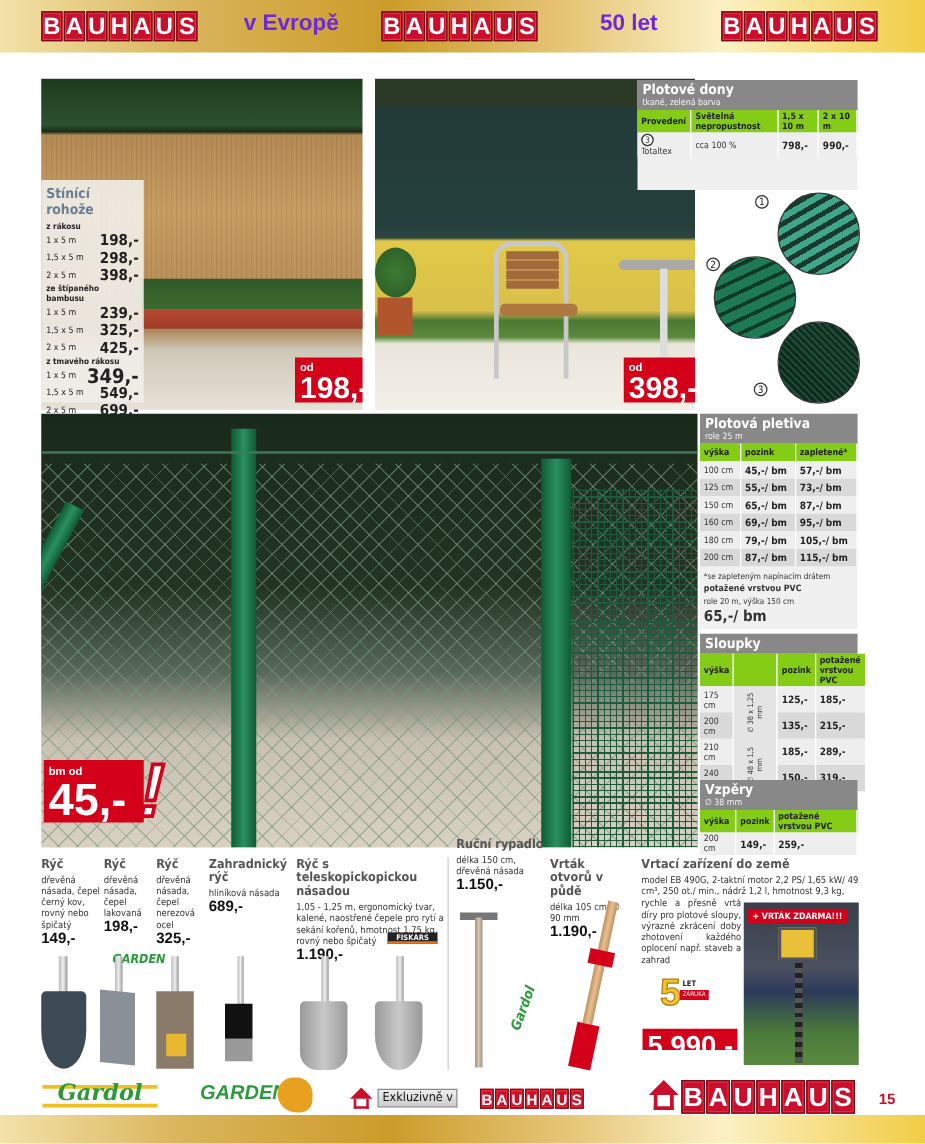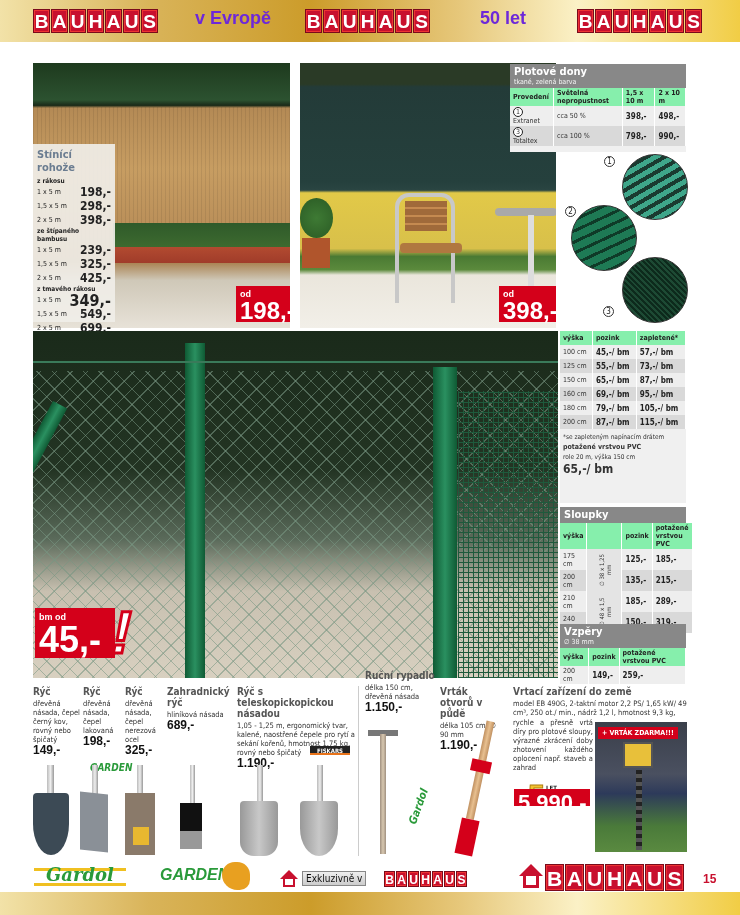--- a/index.html
+++ b/index.html
@@ -16,21 +16,21 @@
 .photo{position:absolute;overflow:hidden}
 .pricetag{position:absolute;background:#d4001a;color:#fff;font-family:"Liberation Sans",sans-serif;font-weight:bold}
 .pricetag .od{font-size:9px;display:block;line-height:10px;padding-left:4px;padding-top:3px}
 .pricetag .val{font-size:24px;line-height:24px;padding-left:4px}
 .tbl-panel{position:absolute;background:#f0f0f0;font-size:7px;color:#333}
 .panel-head{background:#888;color:#fff;padding:2px 4px}
 .panel-head .t{font-size:11px;font-weight:bold;display:block;line-height:12px}
 .panel-head .s{font-size:7px;display:block;line-height:8px;opacity:.9}
 table{border-collapse:collapse;width:100%}
 td,th{padding:1px 3px;text-align:left;font-size:7px;height:14px;border-right:1px solid #fff}
-th{font-weight:bold;background:#86efac;color:#222;font-size:7px;line-height:8px}
+th{font-weight:bold;background:#84cc16;color:#222;font-size:7px;line-height:8px}
 tr:nth-child(odd) td{background:#d9d9d9}
 tr:nth-child(even) td{background:#eee}
 td.p{font-weight:bold;font-size:8px;color:#222}
 .circ{display:inline-block;width:10px;height:10px;border:1px solid #222;border-radius:50%;text-align:center;font-size:7px;line-height:9px;background:#fff;margin-right:3px}
 .mesh{position:absolute;border-radius:50%;border:1px solid #333}
 .num-c{position:absolute;width:11px;height:11px;border:1px solid #333;border-radius:50%;font-size:8px;text-align:center;line-height:10px;background:#fff}
 .prod{position:absolute;font-size:7.5px;line-height:9px;color:#333}
 .prod .name{font-size:10px;color:#555;font-weight:bold;line-height:11px;margin-bottom:2px}
 .prod .price{font-size:12px;font-weight:bold;color:#111;margin-top:2px;font-family:"Liberation Sans",sans-serif}
 .tool{position:absolute}
@@ -139,26 +139,20 @@
   </div>
   <table>
     <tbody>
         <tr>
           <th>Provedení</th>
           <th>Světelná nepropustnost</th>
           <th>1,5 x 10 m</th>
           <th>2 x 10 m</th>
         </tr>
     <tr>
-          <td><span class="circ">1</span><span>Extranet</span></td>
-          <td>cca 50 %</td>
-          <td class="p">398,-</td>
-          <td class="p">498,-</td>
-        </tr>
-    <tr>
           <td><span class="circ">3</span><span>Totaltex</span></td>
           <td>cca 100 %</td>
           <td class="p">798,-</td>
           <td class="p">990,-</td>
         </tr>
   </tbody>
     </table>
 </div>
 <div class="pricetag" style="left:499px;top:286px;width:57px;height:36px">
   <span class="od">od</span>
@@ -180,20 +174,24 @@
   <div style="position:absolute;left:0;top:30px;width:525px;height:2px;background:#3a7a5a"></div>
   <div style="position:absolute;left:425px;top:60px;width:100px;height:287px;background:repeating-linear-gradient(0deg,#1e5a3c 0 1px,transparent 1px 5px),repeating-linear-gradient(90deg,#1e5a3c 0 1px,transparent 1px 5px)"></div>
 </div>
 <div class="pricetag" style="left:35px;top:608px;width:80px;height:50px">
   <span class="od" style="font-size:9px;padding-top:4px">bm od</span>
   <span class="val" style="font-size:36px;line-height:36px">45,-</span>
 </div>
 <div style="position:absolute;left:112px;top:598px;font-size:60px;line-height:70px;font-weight:bold;color:#fff;-webkit-text-stroke:3px #d4001a;font-family:'Liberation Sans',sans-serif;transform:skewX(-12deg)">!</div>
 
 <div class="tbl-panel" style="left:560px;top:331px;width:126px;height:172px">
+  <div class="panel-head">
+    <span class="t">Plotová pletiva</span>
+    <span class="s">role 25 m</span>
+  </div>
   <table>
     <tbody>
         <tr>
           <th>výška</th>
           <th>pozink</th>
           <th>zapletené*</th>
         </tr>
     <tr>
           <td>100 cm</td>
           <td class="p">45,-/ bm</td>
@@ -340,21 +338,21 @@
   <div style="position:absolute;left:28px;top:20px;width:30px;height:26px;background:#e8c03a;border:2px solid #555"></div>
   <div style="position:absolute;left:41px;top:48px;width:6px;height:80px;background:repeating-linear-gradient(180deg,#222 0 4px,#555 4px 8px)"></div>
 </div>
 <div style="position:absolute;left:598px;top:727px;background:#d4001a;color:#fff;font-size:7px;font-weight:bold;padding:2px 4px;white-space:nowrap">+ VRTÁK ZDARMA!!!</div>
 
 <div style="position:absolute;left:528px;top:782px;width:44px;height:30px">
   <div style="position:absolute;left:0;top:-4px;font-size:30px;font-weight:bold;color:#f2c230;font-family:'Liberation Sans',sans-serif;line-height:34px;-webkit-text-stroke:1px #b08010">5</div>
   <div style="position:absolute;left:18px;top:2px;font-size:6px;font-weight:bold">LET</div>
   <div style="position:absolute;left:16px;top:10px;font-size:5px;background:#d4001a;color:#fff;padding:1px 2px">ZÁRUKA</div>
 </div>
-<div class="pricetag" style="left:514px;top:789px;width:76px;height:17px">
+<div class="pricetag" style="left:514px;top:823px;width:76px;height:17px">
   <span class="val" style="font-size:22px;line-height:28px">5.990,-</span>
 </div>
 
 <div style="position:absolute;left:90px;top:762px;font-size:10px;font-weight:bold;font-style:italic;color:#2a9a3a">GARDEN</div>
 <div class="tool" style="left:33px;top:765px;width:36px;height:92px">
   <div class="handle" style="left:14px;top:0;width:7px;height:30px"></div>
   <div class="blade" style="left:0;top:28px;width:36px;height:62px;background:#3c4a55;border-radius:4px 4px 50% 50%"></div>
 </div>
 <div class="tool" style="left:80px;top:765px;width:30px;height:92px">
   <div class="handle" style="left:12px;top:0;width:6px;height:30px"></div>

